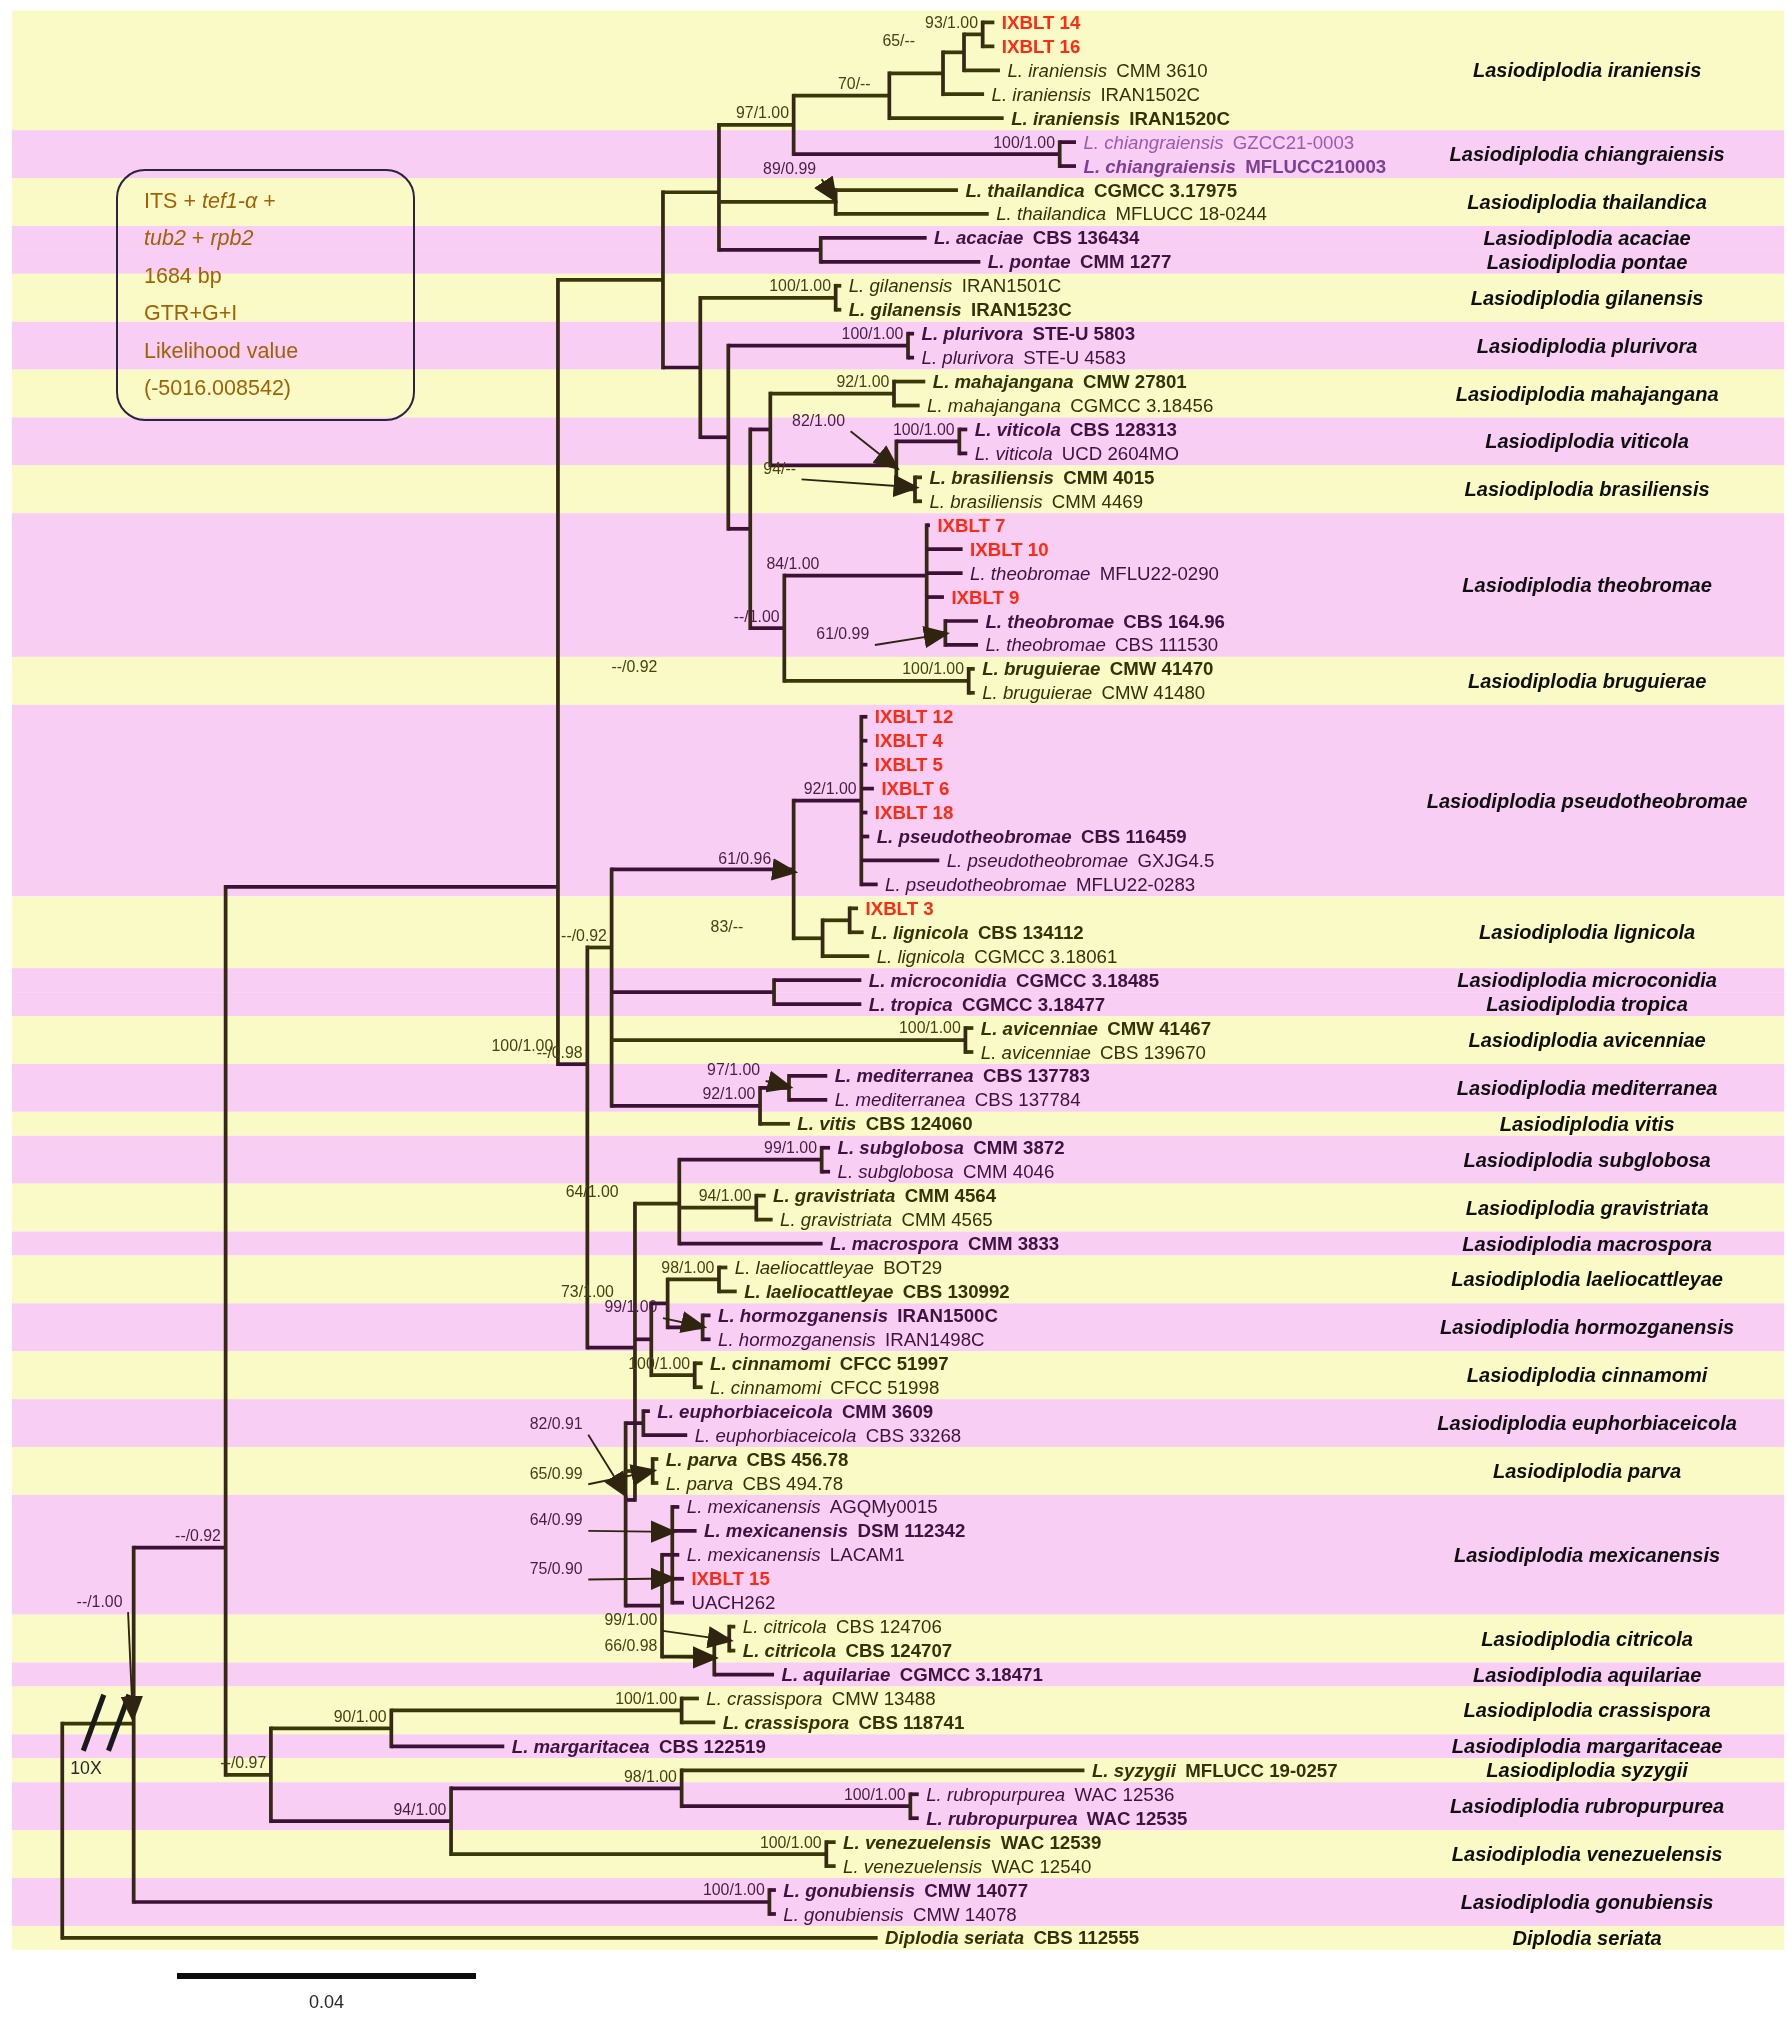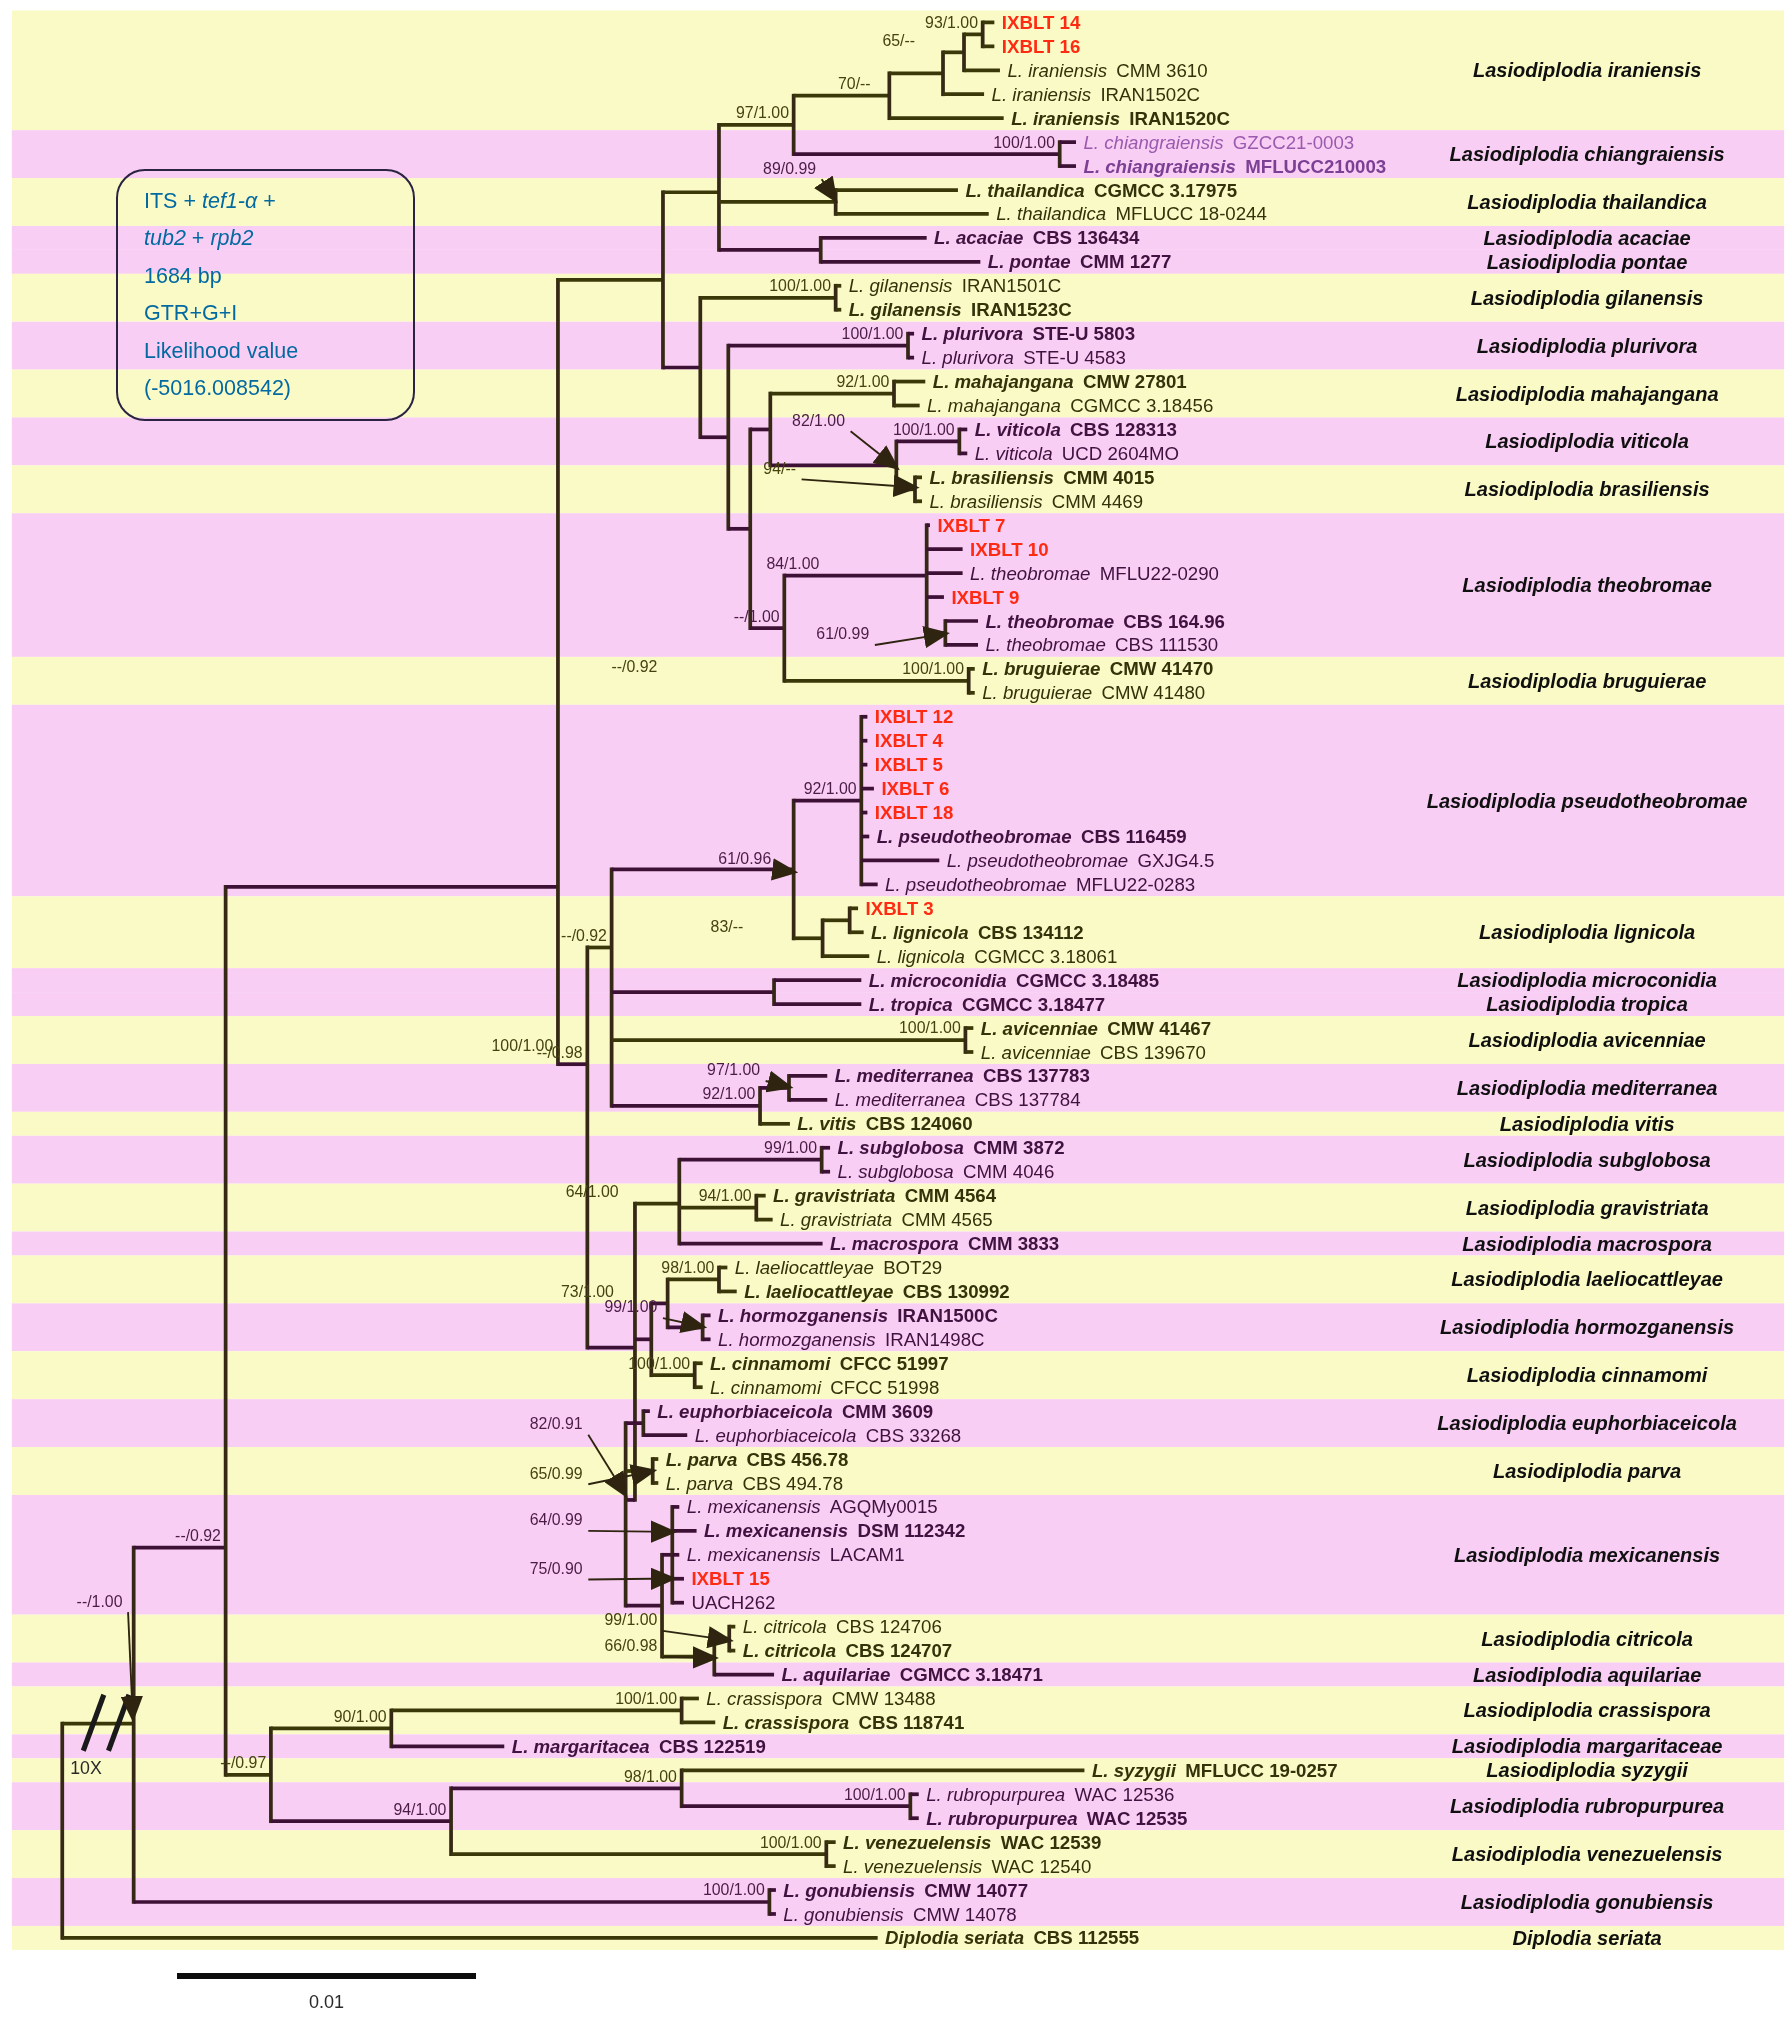--- a/index.html
+++ b/index.html
@@ -1,21 +1,21 @@
 <!DOCTYPE html>
 <html style="font-size:7.5px"><head>
 <meta charset="utf-8">
 <style>
   html,body{margin:0;padding:0;background:#ffffff;}
   #fig{position:relative;width:1788px;height:2035px;background:#ffffff;overflow:hidden;
        font-family:"Liberation Sans",sans-serif;}
   #treesvg{position:absolute;left:0;top:0;}
   #infobox{position:absolute;left:116px;top:169px;width:299px;padding:12px 4.7px 12px 26px;
            border:2.8px solid #2a2342;border-radius:29px;box-sizing:border-box;
-           color:#0369a1;font-size:21.5px;line-height:1.74;font-weight:400;background:transparent;}
+           color:#a16207;font-size:21.5px;line-height:1.74;font-weight:400;background:transparent;}
   #infobox .ln{white-space:nowrap;}
   #infobox i{font-style:italic;}
   #scalebar{position:absolute;left:177px;top:1973px;width:299px;height:5.6px;background:#0c0c0c;}
   #scalelbl{position:absolute;left:177px;top:1992px;width:299px;text-align:center;
             font-size:18px;color:#2a2a2a;}
 </style>
 </head>
 <body>
 
 <div id="fig">
@@ -463,15 +463,15 @@
   <div id="infobox">
       <div class="ln"><span>ITS + </span><i>tef1-α</i><span> +</span></div>
       <div class="ln"><i>tub2</i><span> + </span><i>rpb2</i></div>
       <div class="ln"><span>1684 bp</span></div>
       <div class="ln"><span>GTR+G+I</span></div>
       <div class="ln"><span>Likelihood value</span></div>
       <div class="ln"><span>(-5016.008542)</span></div>
     </div>
 
   <div id="scalebar"></div>
-  <div id="scalelbl">0.01</div>
+  <div id="scalelbl">0.04</div>
 </div>
 
 
 </body></html>

